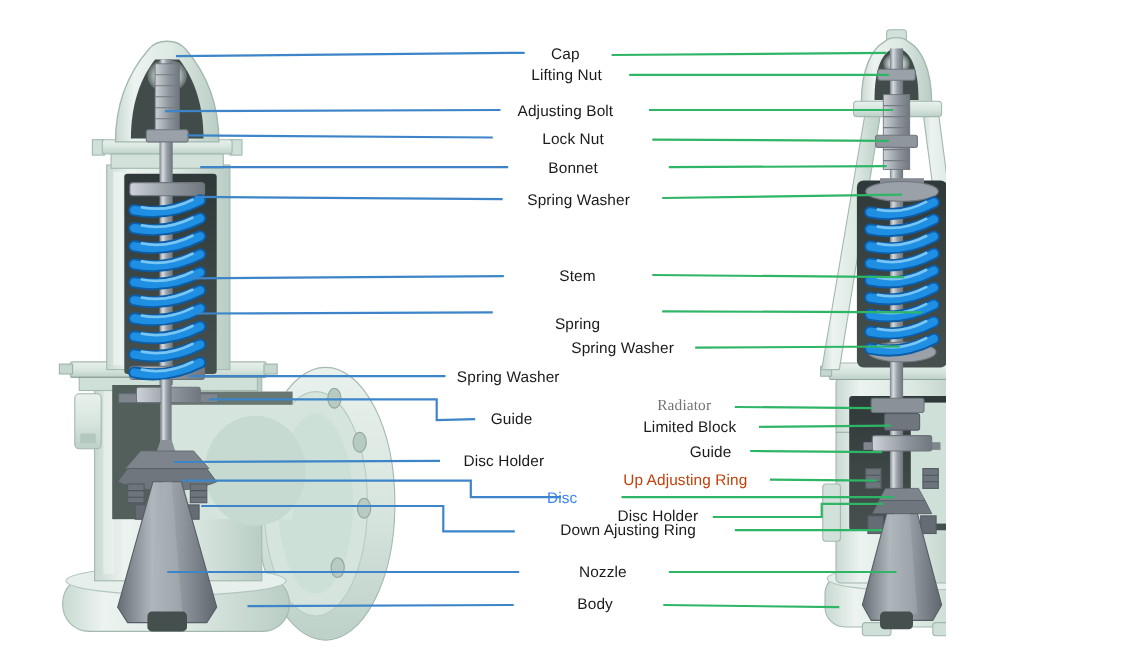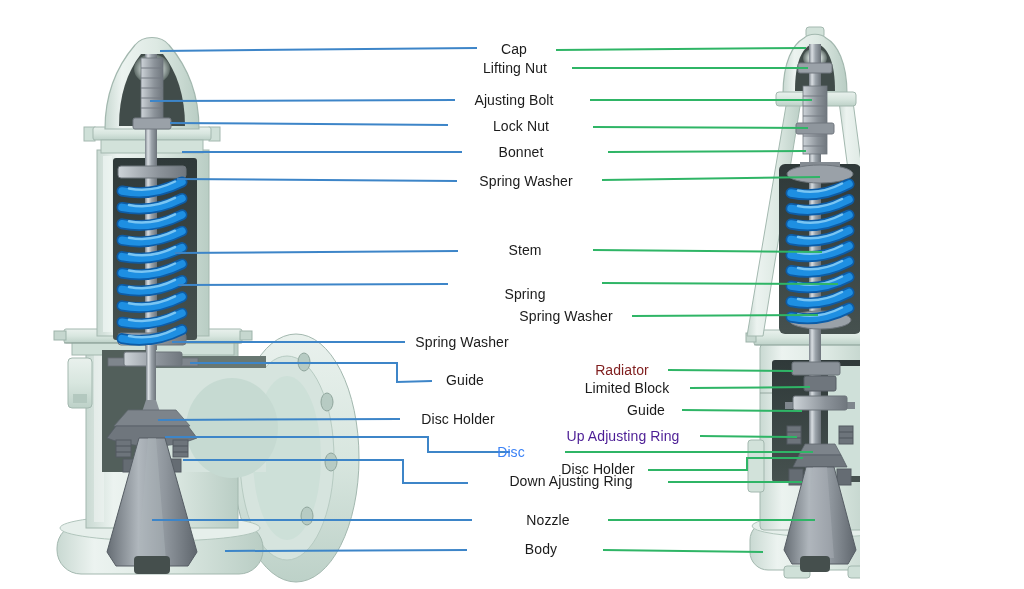--- a/index.html
+++ b/index.html
@@ -298,34 +298,34 @@
         <polyline points="152,520 472,520" class="leader" stroke="#3d85c8"></polyline>
         <polyline points="608,520 815,520" class="leader" stroke="#2fb566"></polyline>
         <polyline points="225,551 467,550" class="leader" stroke="#3d85c8"></polyline>
         <polyline points="603,550 763,552" class="leader" stroke="#2fb566"></polyline>
       </g>
 </svg>
 
 <div>
   <div class="lbl" style="left: 514px; top: 49px; color: rgb(27, 27, 27);">Cap</div>
   <div class="lbl" style="left: 515px; top: 68px; color: rgb(27, 27, 27);">Lifting Nut</div>
-  <div class="lbl" style="left: 514px; top: 100px; color: rgb(27, 27, 27);">Ajusting Bolt</div>
+  <div class="lbl" style="left: 514px; top: 100px; color: rgb(27, 27, 27);">Adjusting Bolt</div>
   <div class="lbl" style="left: 521px; top: 126px; color: rgb(27, 27, 27);">Lock Nut</div>
   <div class="lbl" style="left: 521px; top: 152px; color: rgb(27, 27, 27); text-align: right;">Bonnet</div>
   <div class="lbl" style="left: 526px; top: 181px; color: rgb(27, 27, 27);">Spring Washer</div>
   <div class="lbl" style="left: 525px; top: 250px; color: rgb(27, 27, 27);">Stem</div>
   <div class="lbl" style="left: 525px; top: 294px; color: rgb(27, 27, 27);">Spring</div>
   <div class="lbl" style="left: 566px; top: 316px; color: rgb(27, 27, 27);">Spring Washer</div>
   <div class="lbl" style="left: 462px; top: 342px; color: rgb(27, 27, 27);">Spring Washer</div>
   <div class="lbl" style="left: 465px; top: 380px; color: rgb(27, 27, 27);">Guide</div>
   <div class="lbl" style="left: 458px; top: 419px; color: rgb(27, 27, 27);">Disc Holder</div>
-  <div class="lbl" style="left: 622px; top: 370px; color: #7f1d1d;">Radiator</div>
+  <div class="lbl" style="left: 622px; top: 370px; color: #737373; font-family: Liberation Serif, serif;">Radiator</div>
   <div class="lbl" style="left: 627px; top: 388px; color: rgb(27, 27, 27);">Limited Block</div>
   <div class="lbl" style="left: 646px; top: 410px; color: rgb(27, 27, 27);">Guide</div>
-  <div class="lbl" style="left: 623px; top: 436px; color: #4c1d95; text-align: right;">Up Adjusting Ring</div>
+  <div class="lbl" style="left: 623px; top: 436px; color: #c2410c; text-align: right;">Up Adjusting Ring</div>
   <div class="lbl" style="left: 511px; top: 452px; color: #3b82f6;">Disc</div>
   <div class="lbl" style="left: 598px; top: 469px; color: rgb(27, 27, 27);">Disc Holder</div>
   <div class="lbl" style="left: 571px; top: 481px; color: rgb(27, 27, 27);">Down Ajusting Ring</div>
   <div class="lbl" style="left: 548px; top: 520px; color: rgb(27, 27, 27);">Nozzle</div>
   <div class="lbl" style="left: 541px; top: 549px; color: rgb(27, 27, 27);">Body</div>
 </div>
 
 </div>
 
 </body></html>

